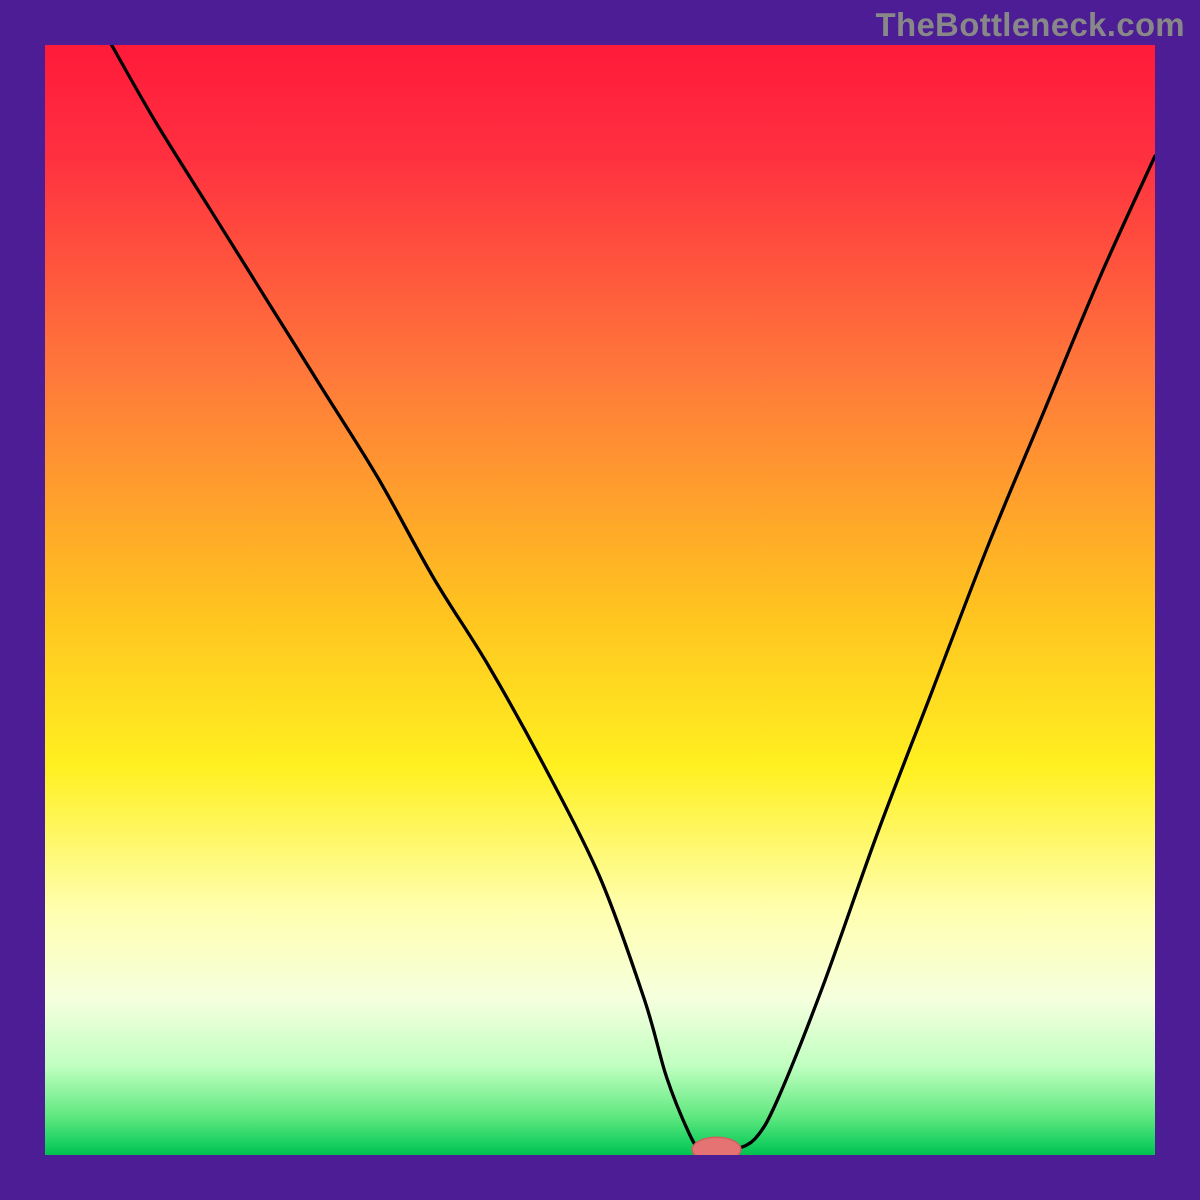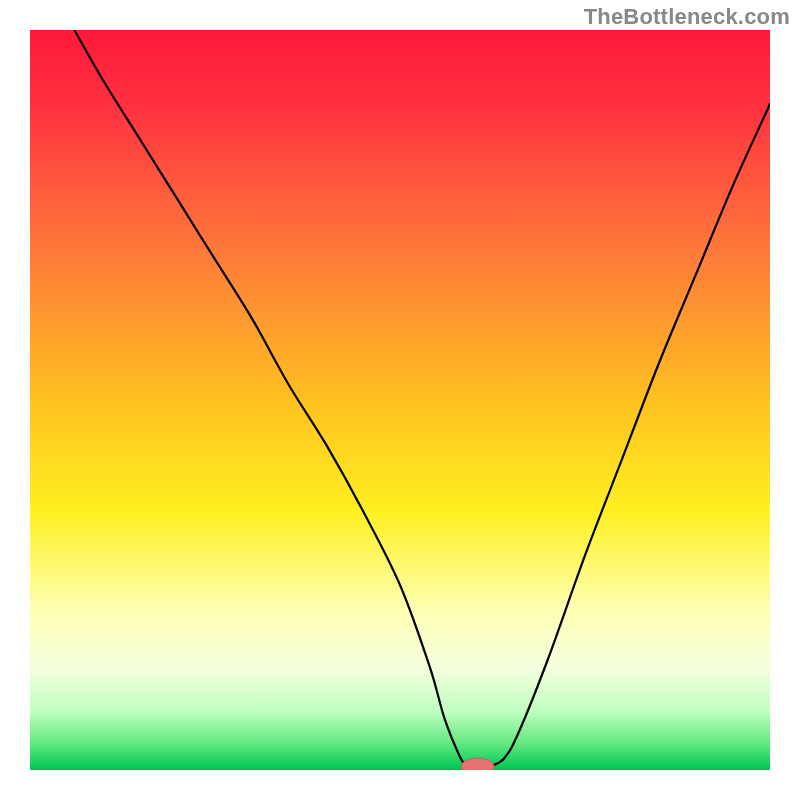--- a/index.html
+++ b/index.html
@@ -7,21 +7,21 @@
     padding: 0;
     width: 800px;
     height: 800px;
     background: #000;
     overflow: hidden;
   }
   .frame {
     position: relative;
     width: 800px;
     height: 800px;
-    background: #ffffff;
+    background: #4c1d95;
   }
   .watermark {
     position: absolute;
     top: 4px;
     right: 10px;
     font-family: Arial, Helvetica, sans-serif;
     font-size: 22px;
     font-weight: 600;
     color: #888;
     z-index: 10;

